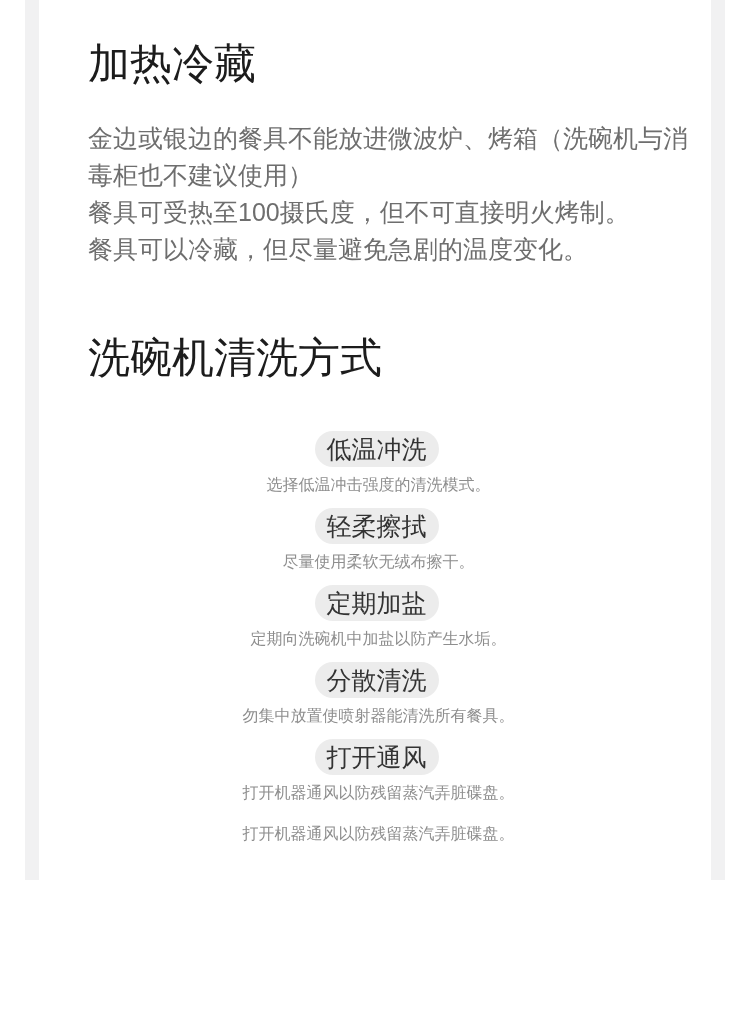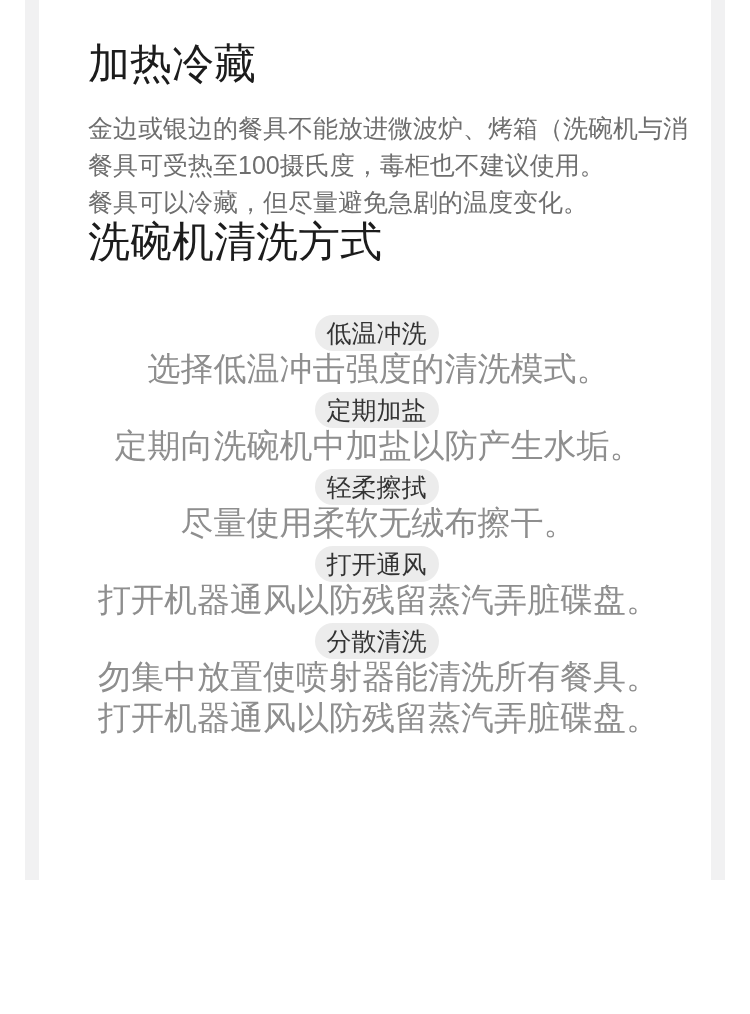--- a/index.html
+++ b/index.html
@@ -30,28 +30,28 @@
   .content {
     padding: 63px 46px 0 49px;
   }
   .section-title {
     font-size: 42px;
     line-height: 42px;
     font-weight: 500;
     color: #1c1c1c;
     white-space: nowrap;
   }
-  .care-lines { margin-top: 25px; }
+  .care-lines { margin-top: 35px; }
   .care-line {
     font-size: 25px;
     line-height: 37px;
     color: #6e6e6e;
     white-space: nowrap;
   }
-  .section-title.second { }
+  .section-title.second { margin-top: 69px; }
   .rows { margin-top: 52px; }
   .row {
     display: flex;
     align-items: center;
     height: 36px;
     margin-bottom: 41px;
     flex-direction: column;
   }
   .tag {
     flex: 0 0 auto;
@@ -60,69 +60,70 @@
     padding: 0 12px;
     border-radius: 18px;
     background: #ececec;
     color: #333333;
     font-size: 25px;
     font-weight: 500;
     white-space: nowrap;
   }
   .desc {
     margin-left: 4px;
-    font-size: 33px;
+    font-size: 16px;
     line-height: 36px;
     color: #8e8e8e;
     white-space: nowrap;
   }
 </style>
 </head>
 <body>
 
 <div class="viewport">
   <div class="frame">
     <div class="card">
       <div class="content">
 
         <div class="section-title">加热冷藏</div>
 
         <div class="care-lines">
           <div class="care-line">金边或银边的餐具不能放进微波炉、烤箱（洗碗机与消</div>
-          <div class="care-line">餐具可受热至100摄氏度，毒柜也不建议使用。</div>
+          <div class="care-line">毒柜也不建议使用）</div>
+          <div class="care-line">餐具可受热至100摄氏度，但不可直接明火烤制。</div>
           <div class="care-line">餐具可以冷藏，但尽量避免急剧的温度变化。</div>
         </div>
 
         <div class="section-title second">洗碗机清洗方式</div>
 
         <div class="rows">
 
           <div class="row">
             <span class="tag">低温冲洗</span>
             <span class="desc">选择低温冲击强度的清洗模式。</span>
           </div>
 
           <div class="row">
+            <span class="tag">轻柔擦拭</span>
+            <span class="desc">尽量使用柔软无绒布擦干。</span>
+          </div>
+
+          <div class="row">
             <span class="tag">定期加盐</span>
             <span class="desc">定期向洗碗机中加盐以防产生水垢。</span>
           </div>
 
           <div class="row">
-            <span class="tag">轻柔擦拭</span>
-            <span class="desc">尽量使用柔软无绒布擦干。</span>
+            <span class="tag">分散清洗</span>
+            <span class="desc">勿集中放置使喷射器能清洗所有餐具。</span>
           </div>
 
           <div class="row">
             <span class="tag">打开通风</span>
             <span class="desc">打开机器通风以防残留蒸汽弄脏碟盘。</span>
-          </div>
-
-          <div class="row">
-            <span class="tag">分散清洗</span>
-            <span class="desc">勿集中放置使喷射器能清洗所有餐具。</span>
           </div>
 
           <div class="row">
             <span class="desc">打开机器通风以防残留蒸汽弄脏碟盘。</span>
           </div>
 
         </div>
       </div>
     </div>
   </div>

